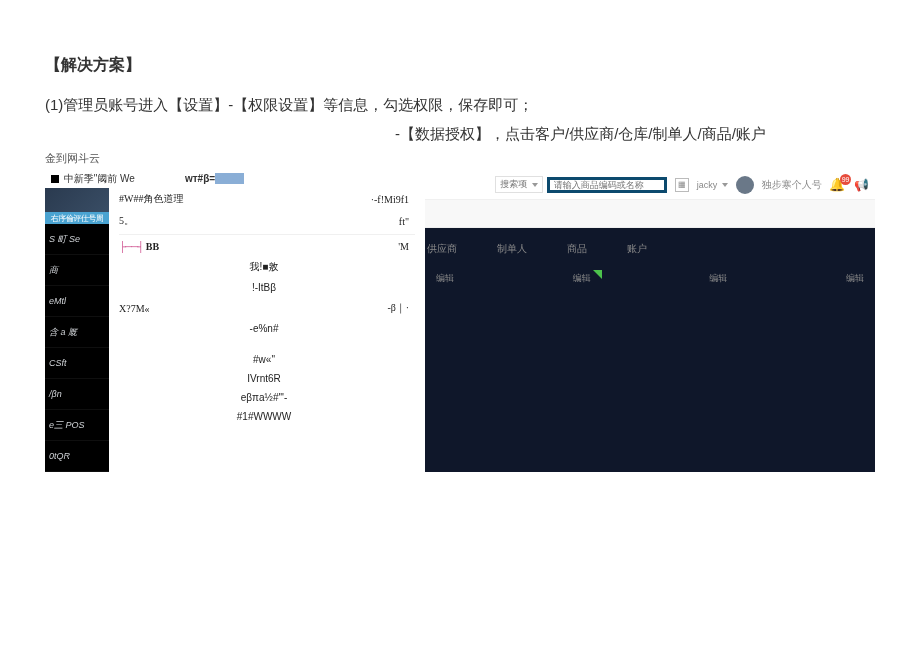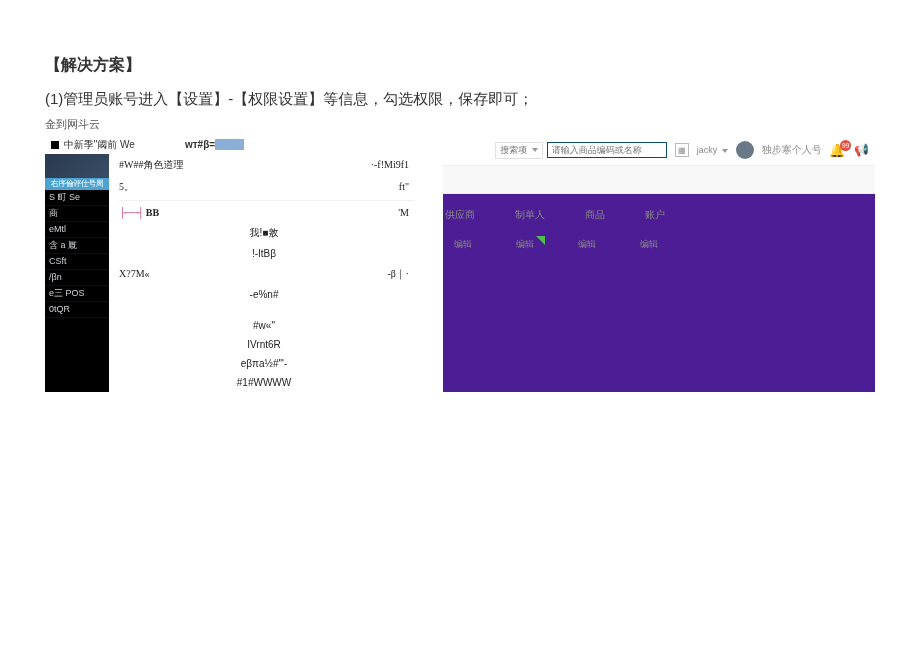--- a/index.html
+++ b/index.html
@@ -11,21 +11,21 @@
       position: relative;
       font-size: 12px;
       color: #333;
     }
     .doc-area {
       padding: 55px 45px 0 45px;
     }
     .heading {
       font-size: 16px;
       font-weight: bold;
-      margin-bottom: 12px;
+      margin-bottom: 18px;
     }
     .step-line {
       font-size: 15px;
       margin-bottom: 6px;
       line-height: 1.5;
     }
     .step-line2 {
       font-size: 15px;
       margin-left: 350px;
       line-height: 1.5;
@@ -66,25 +66,26 @@
     }
     .sidebar-banner-strip {
       position: absolute; bottom: 0; left: 0; right: 0; height: 12px;
       background: #4aa3d1;
       font-size: 8px;
       color: #fff;
       display: flex; align-items: center; justify-content: center;
       letter-spacing: -0.5px;
     }
     .sidebar-item {
-      height: 16px;
+      height: 31px;
       display: flex;
       align-items: center;
       padding-left: 4px;
       border-bottom: 1px solid #0f0f0f;
+      font-style: italic;
     }
     .mid-col {
       flex: 1;
       padding-left: 10px;
       font-size: 10px;
       color: #222;
     }
     .mid-row {
       display: flex;
       justify-content: space-between;
@@ -98,22 +99,22 @@
       background: #f0f0f0;
       margin: 2px 0;
     }
     .pink-bracket {
       color: #cc4a8a;
       font-size: 10px;
       letter-spacing: -1px;
     }
     .right-shot {
       flex: 1;
-      background: #4c1d95;
-      margin-left: 28px;
+      background: #0f172a;
+      margin-left: 10px;
       position: relative;
     }
     .right-top {
       height: 30px;
       background: #fff;
       display: flex;
       align-items: center;
       justify-content: flex-end;
       gap: 8px;
       font-size: 9px;
@@ -125,21 +126,21 @@
       display: flex; align-items: center; gap: 4px;
     }
     .search-sel {
       border: 1px solid #e0e0e0;
       padding: 1px 4px;
       font-size: 9px;
       color: #777;
       background: #fff;
     }
     .search-box {
-      border: 1px solid #0c4a6e;
+      border: 3px solid #0c4a6e;
       width: 120px; height: 16px;
       font-size: 9px;
       padding: 0 4px;
     }
     .avatar {
       width: 18px; height: 18px; border-radius: 50%;
       background: #6a7888;
     }
     .account-label { font-size: 10px; color: #888; }
     .bell-wrap { position: relative; }
@@ -161,20 +162,21 @@
       display: flex;
       gap: 40px;
       padding: 14px 2px 6px 2px;
       font-size: 10px;
       color: #888;
     }
     .edit-row {
       display: flex;
       gap: 26px;
       padding: 10px 2px;
+      justify-content: space-between;
     }
     .edit-cell {
       width: 36px;
       font-size: 9px;
       color: #888;
       text-align: center;
       position: relative;
     }
     .green-corner {
       position: absolute;
@@ -200,20 +202,21 @@
       font-size: 8px;
     }
     .wt-color { background: #8aaed6; color: #8aaed6; font-size: 10px; padding: 0 1px; }
   </style>
 </head>
 <body>
 
 <div class="doc-area">
   <div class="heading">【解决方案】</div>
   <div class="step-line">(1)管理员账号进入【设置】-【权限设置】等信息，勾选权限，保存即可；</div>
+  <div class="step-line2">-【数据授权】，点击客户/供应商/仓库/制单人/商品/账户</div>
   <div class="sub-caption">金到网斗云</div>
 
   <div class="screenshot-wrap">
 
     <div class="left-shot">
       <div class="left-header-row">
         <span>
           <span class="black-sq"></span>
           <span>中新季"阈前 We</span>
         </span>

